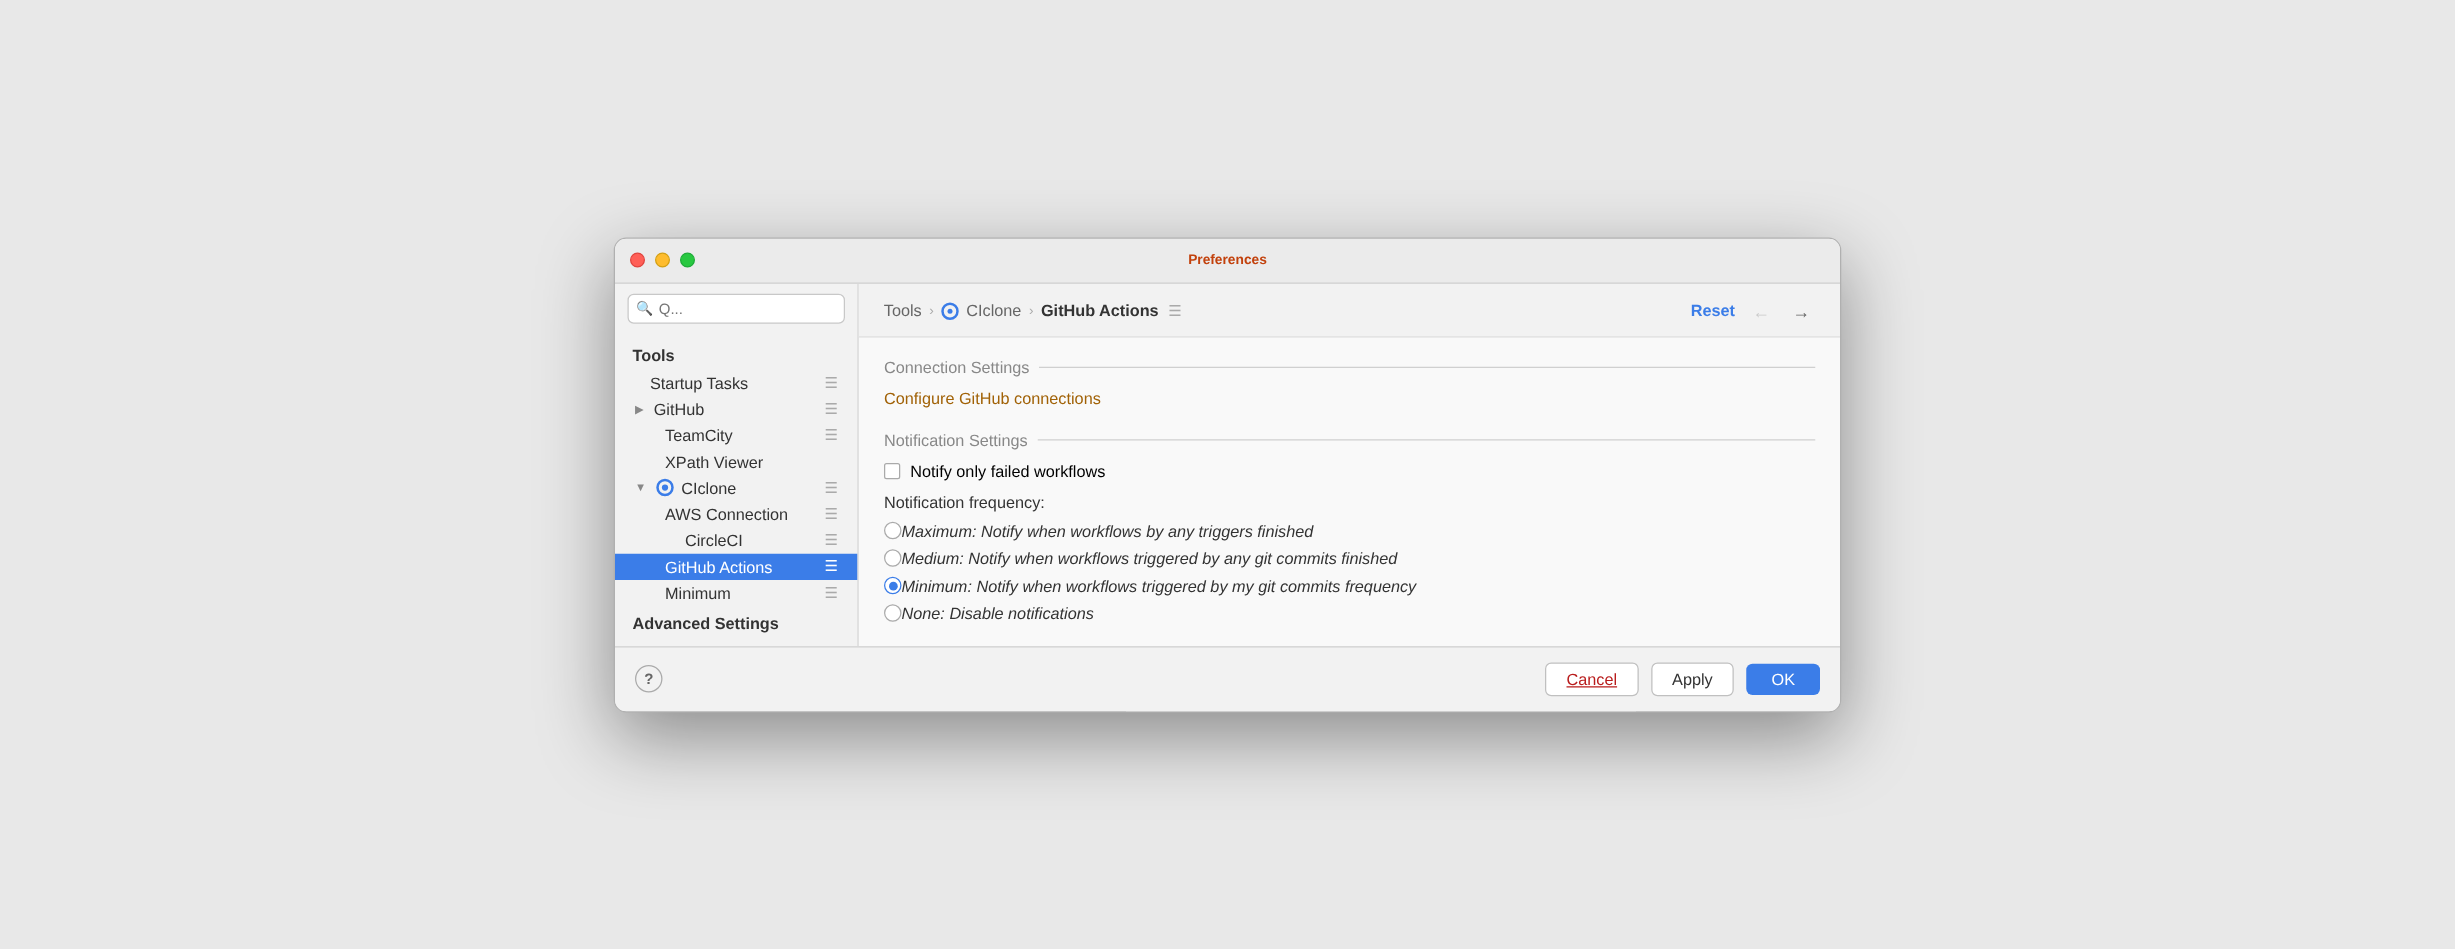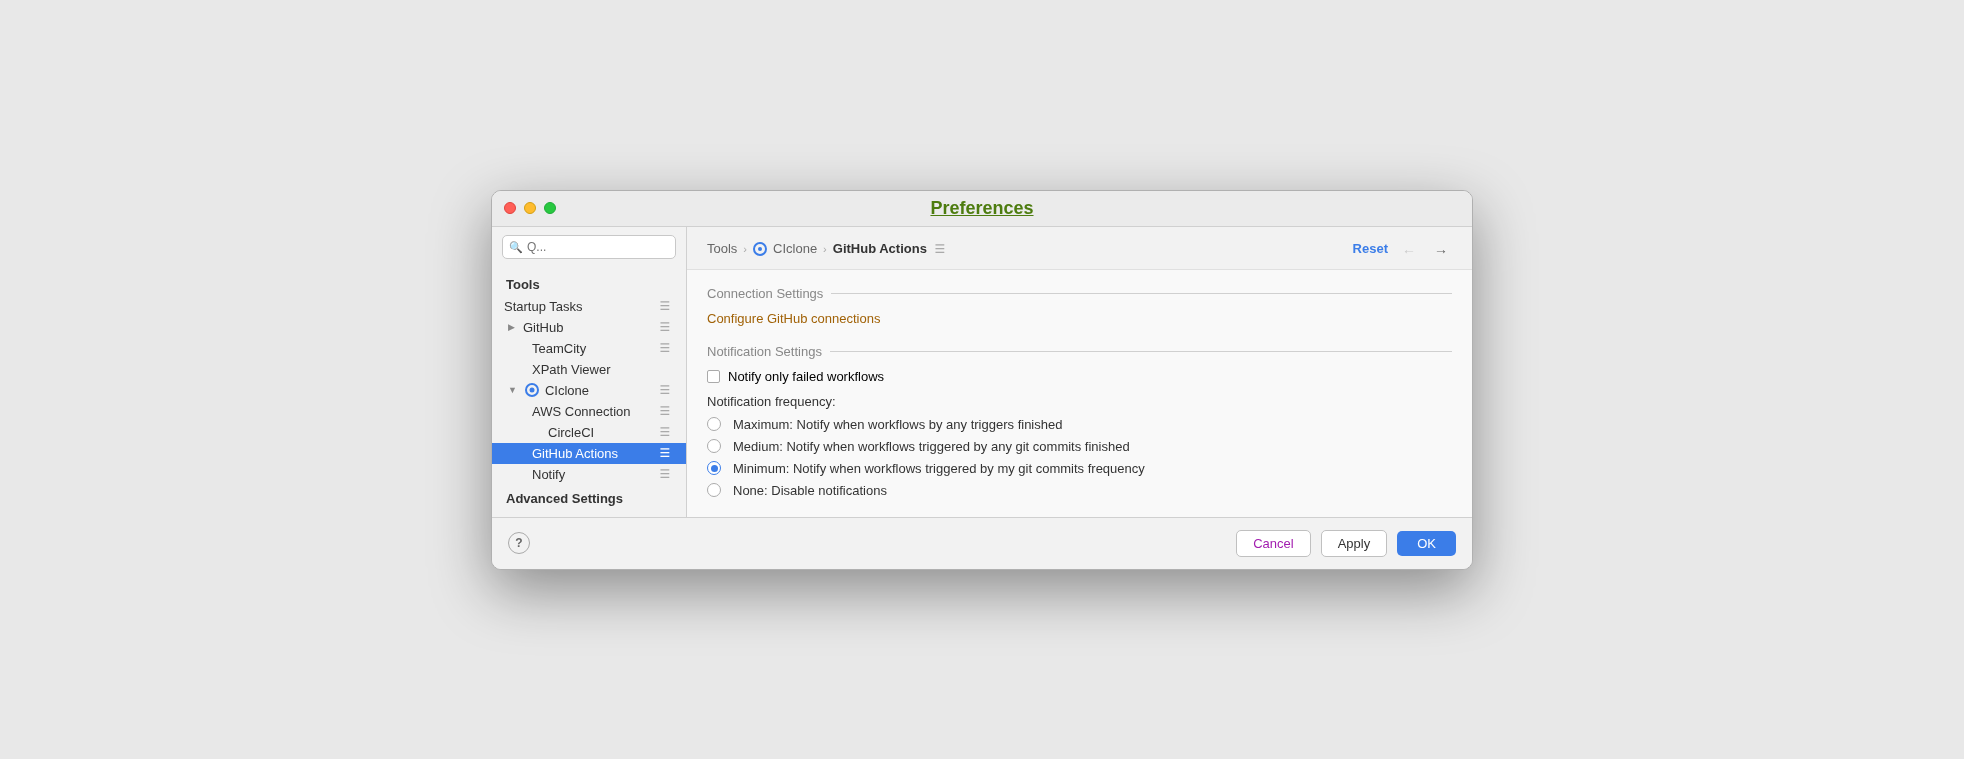--- a/index.html
+++ b/index.html
@@ -27,24 +27,23 @@
       height: 36px;
       background: #ebebeb;
       display: flex;
       align-items: center;
       justify-content: center;
       position: relative;
       border-bottom: 1px solid #d0d0d0;
       flex-shrink: 0;
     }
     .titlebar-title {
-      font-size: 18px;
+      font-size: 11px;
       font-weight: 600;
-      color: #4d7c0f;
-      text-decoration: underline;
+      color: #c2410c;
     }
     .window-controls {
       position: absolute;
       left: 12px;
       display: flex;
       gap: 8px;
       align-items: center;
     }
     .wc-btn {
       width: 12px;
@@ -276,22 +275,23 @@
       flex-shrink: 0;
     }
     .freq-label {
       font-size: 13px;
       color: #333;
       margin-bottom: 8px;
     }
     .radio-row {
       display: flex;
       align-items: center;
-      gap: 12px;
+      gap: 0;
       margin-bottom: 7px;
+      font-style: italic;
     }
     .radio-custom {
       width: 14px;
       height: 14px;
       border-radius: 50%;
       border: 1.5px solid #aaa;
       background: #fff;
       flex-shrink: 0;
       display: flex;
       align-items: center;
@@ -344,22 +344,23 @@
       display: flex;
       gap: 10px;
       align-items: center;
     }
     .btn-cancel {
       padding: 5px 16px;
       background: #fff;
       border: 1px solid #c0c0c0;
       border-radius: 5px;
       font-size: 13px;
-      color: #a21caf;
-      cursor: pointer;
+      color: #b91c1c;
+      cursor: pointer;
+      text-decoration: underline;
     }
     .btn-apply {
       padding: 5px 16px;
       background: #fff;
       border: 1px solid #c0c0c0;
       border-radius: 5px;
       font-size: 13px;
       color: #333;
       cursor: pointer;
     }
@@ -392,21 +393,21 @@
 
     <div class="sidebar">
       <div class="search-box">
         <span class="search-icon-wrap">🔍</span>
         <input class="search-input" type="text" placeholder="Q..." style="">
       </div>
       <div class="sidebar-content">
 
         <div class="sidebar-section-header">Tools</div>
 
-        <div class="sidebar-item" style="padding-left:12px;">
+        <div class="sidebar-item" style="padding-left:28px;">
           <div class="sidebar-item-left">
             <span>Startup Tasks</span>
           </div>
           <span class="settings-icon-sm">☰</span>
         </div>
 
         <div class="sidebar-item with-expand">
           <div class="sidebar-item-left">
             <span class="sidebar-item-expand">▶</span>
             <span>GitHub</span>
@@ -452,21 +453,21 @@
 
         <div class="sidebar-item active" style="padding-left:40px;">
           <div class="sidebar-item-left">
             <span>GitHub Actions</span>
           </div>
           <span class="settings-icon-sm" style="color:#fff;">☰</span>
         </div>
 
         <div class="sidebar-item" style="padding-left:40px;">
           <div class="sidebar-item-left">
-            <span>Notify</span>
+            <span>Minimum</span>
           </div>
           <span class="settings-icon-sm">☰</span>
         </div>
 
         <div class="sidebar-section-header">Advanced Settings</div>
       </div>
     </div>
 
     <div class="panel">
 

